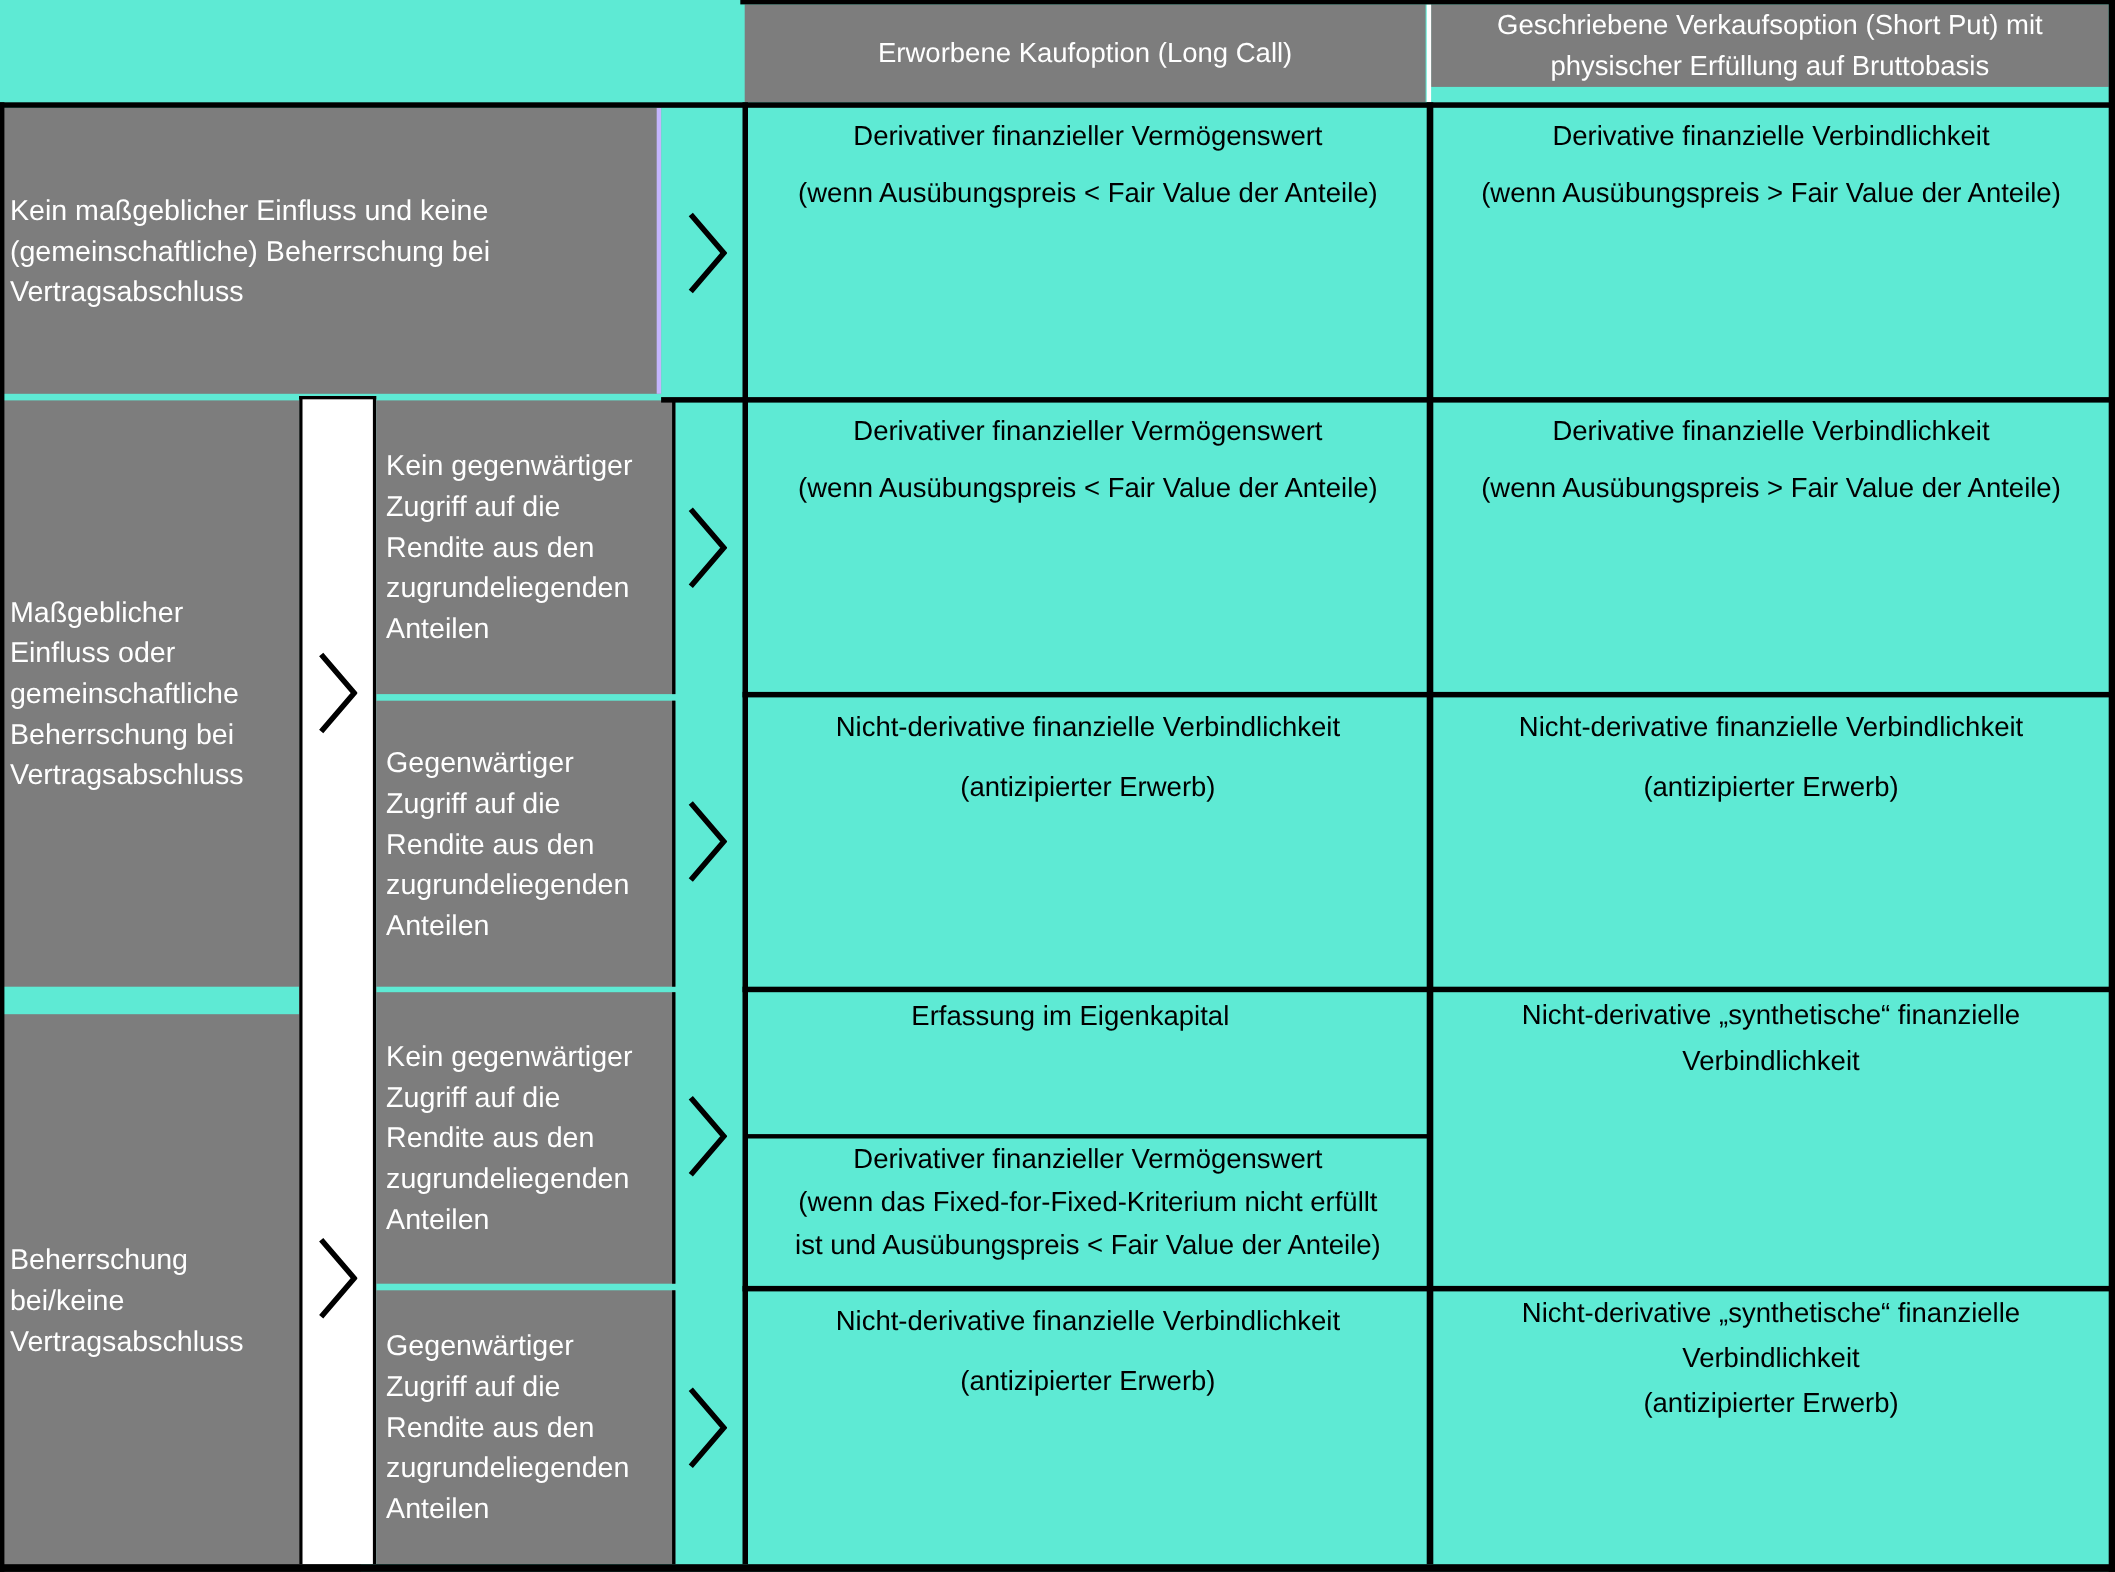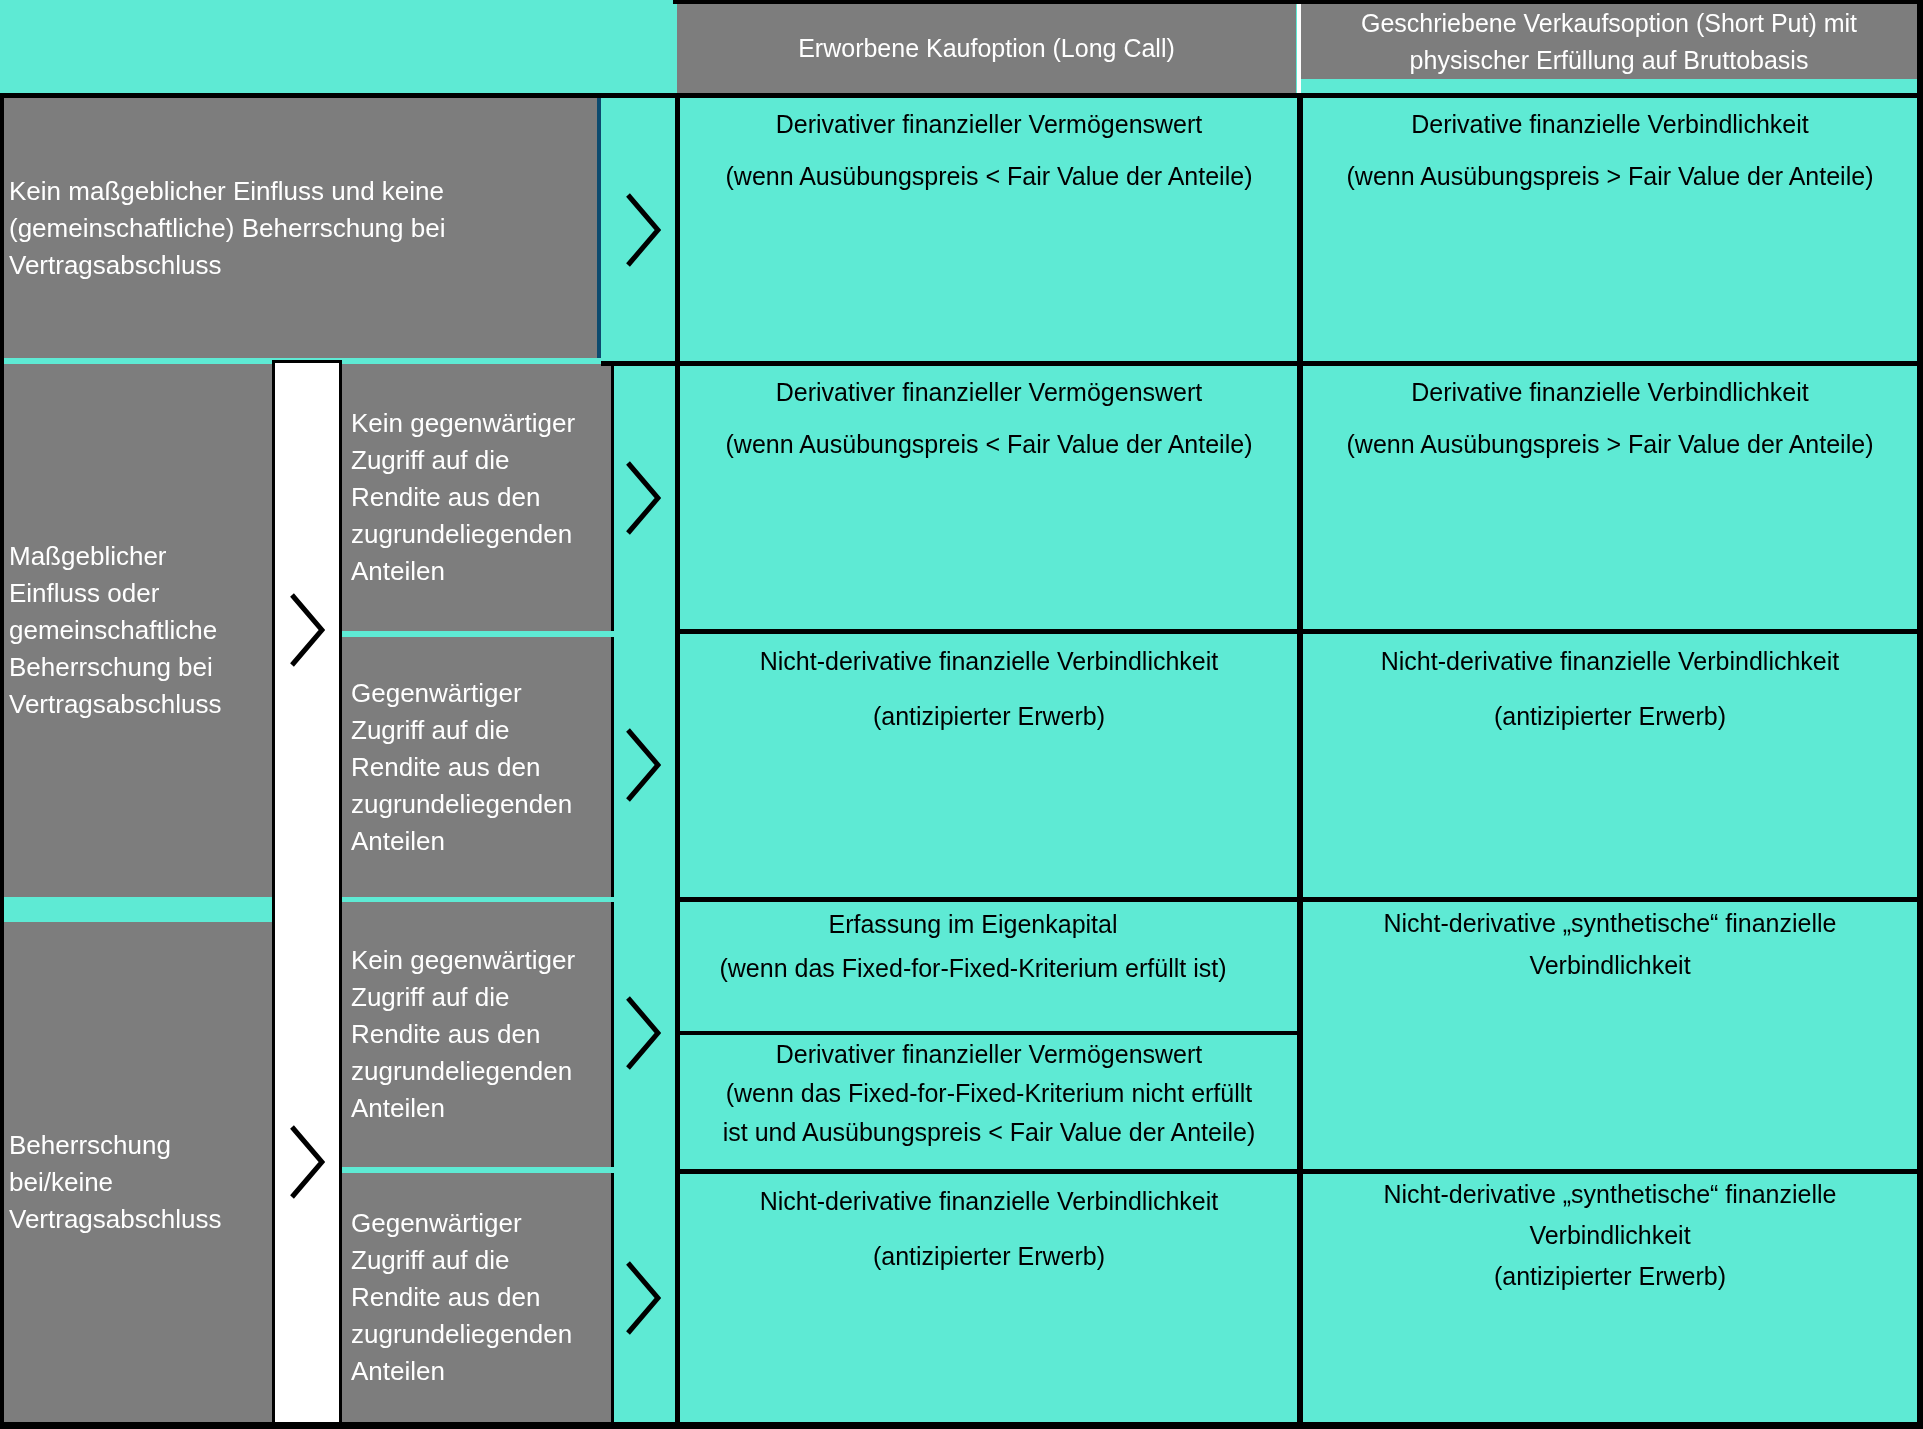--- a/index.html
+++ b/index.html
@@ -11,21 +11,21 @@
   .gray{background:#7d7d7d;}
   .blk{background:#000000;}
   .whiteline{background:#ffffff;}
   
   .condbox{
     display:flex;flex-direction:column;justify-content:center;
     color:#ffffff;font-size:26px;line-height:37px;
     padding-left:9px;box-sizing:border-box;text-align:left;
   }
   .condbox div{white-space:nowrap;}
-  .bordR{border-right:4px solid #0c4a6e;}
+  .bordR{border-right:4px solid #c4b5fd;}
   .bordR3{border-right:3px solid #000000;}
   
   .hdrcell{
     display:flex;flex-direction:column;justify-content:center;align-items:center;
     color:#ffffff;font-size:25px;line-height:37px;text-align:center;
   }
   .hdrcell div{white-space:nowrap;}
   
   .cell{
     display:flex;flex-direction:column;align-items:center;
@@ -132,21 +132,20 @@
       <div>Nicht-derivative finanzielle Verbindlichkeit</div>
       <div>(antizipierter Erwerb)</div>
     </div>
   <div class="abs cell lh55" style="left:1303px;top:634px;width:614px;height:263px;">
       <div>Nicht-derivative finanzielle Verbindlichkeit</div>
       <div>(antizipierter Erwerb)</div>
     </div>
 
   <div class="abs cell lh44" style="left:664px;top:902px;width:618px;height:129px;">
       <div>Erfassung im Eigenkapital</div>
-      <div>(wenn das Fixed-for-Fixed-Kriterium erfüllt ist)</div>
     </div>
   <div class="abs cell lh39" style="left:680px;top:1035px;width:618px;height:134px;">
       <div>Derivativer finanzieller Vermögenswert</div>
       <div>(wenn das Fixed-for-Fixed-Kriterium nicht erfüllt</div>
       <div>ist und Ausübungspreis &lt; Fair Value der Anteile)</div>
     </div>
   <div class="abs cell lh42" style="left:1303px;top:902px;width:614px;height:267px;">
       <div>Nicht-derivative „synthetische“ finanzielle</div>
       <div>Verbindlichkeit</div>
     </div>

